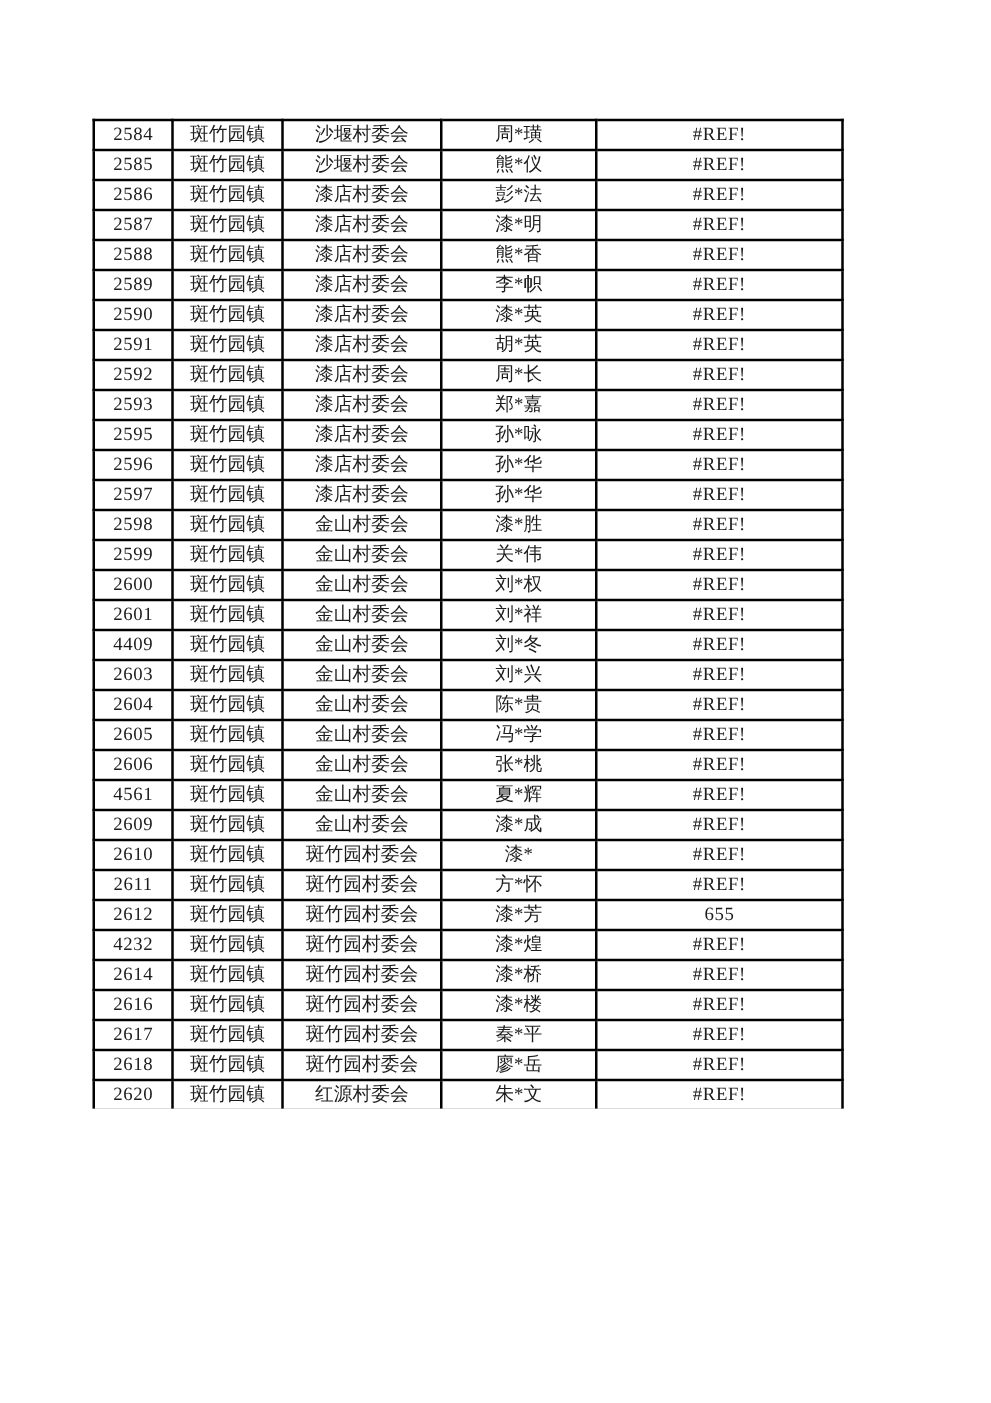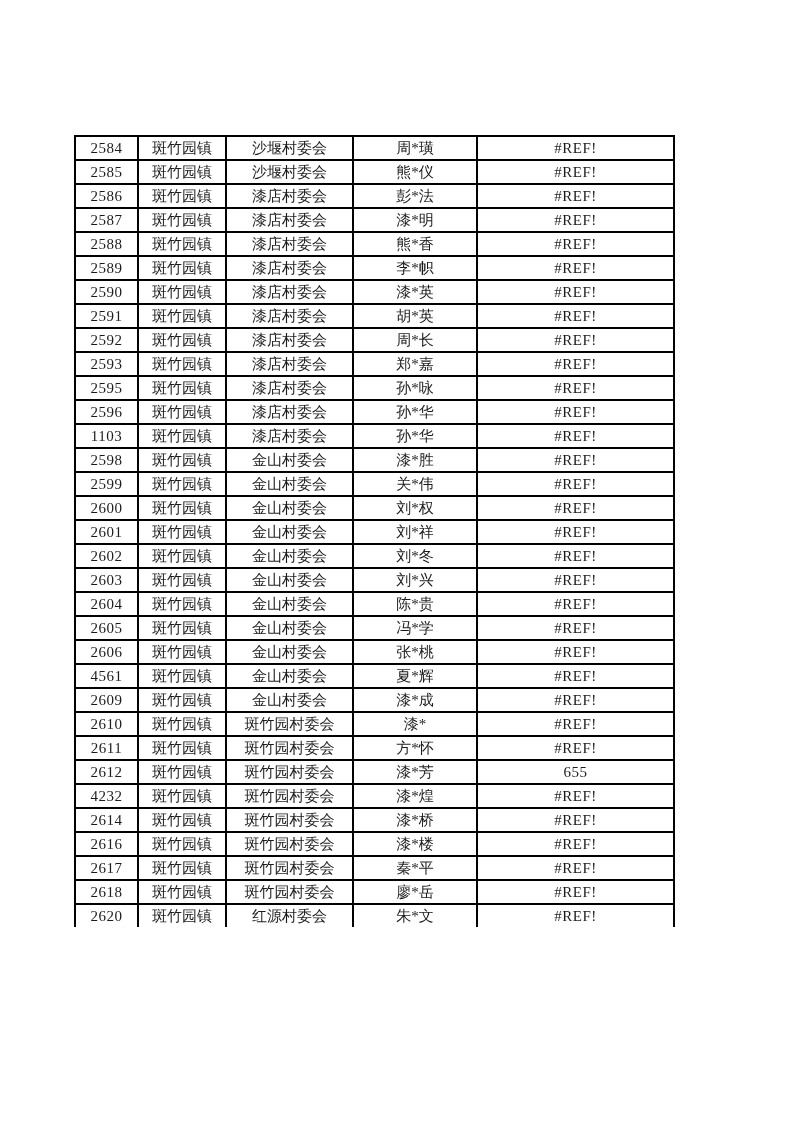--- a/index.html
+++ b/index.html
@@ -8,21 +8,20 @@
     background: #ffffff;
   }
   .page {
     position: relative;
     width: 793px;
     height: 887px;
     background: #ffffff;
     overflow: hidden;
     font-family: "Liberation Serif", "DejaVu Serif", serif;
     color: #1c1c1c;
-    margin-top: 40px;
   }
   table.records {
     position: absolute;
     left: 74px;
     top: 95px;
     border-collapse: collapse;
     table-layout: fixed;
     width: 599px;
   }
   table.records td {
@@ -134,21 +133,21 @@
           <td class="col-value">#REF!</td>
         </tr>
         <tr>
           <td class="col-seq">2596</td>
           <td class="col-town">斑竹园镇</td>
           <td class="col-village">漆店村委会</td>
           <td class="col-name">孙*华</td>
           <td class="col-value">#REF!</td>
         </tr>
         <tr>
-          <td class="col-seq">1103</td>
+          <td class="col-seq">2597</td>
           <td class="col-town">斑竹园镇</td>
           <td class="col-village">漆店村委会</td>
           <td class="col-name">孙*华</td>
           <td class="col-value">#REF!</td>
         </tr>
         <tr>
           <td class="col-seq">2598</td>
           <td class="col-town">斑竹园镇</td>
           <td class="col-village">金山村委会</td>
           <td class="col-name">漆*胜</td>
@@ -169,21 +168,21 @@
           <td class="col-value">#REF!</td>
         </tr>
         <tr>
           <td class="col-seq">2601</td>
           <td class="col-town">斑竹园镇</td>
           <td class="col-village">金山村委会</td>
           <td class="col-name">刘*祥</td>
           <td class="col-value">#REF!</td>
         </tr>
         <tr>
-          <td class="col-seq">2602</td>
+          <td class="col-seq">4409</td>
           <td class="col-town">斑竹园镇</td>
           <td class="col-village">金山村委会</td>
           <td class="col-name">刘*冬</td>
           <td class="col-value">#REF!</td>
         </tr>
         <tr>
           <td class="col-seq">2603</td>
           <td class="col-town">斑竹园镇</td>
           <td class="col-village">金山村委会</td>
           <td class="col-name">刘*兴</td>

